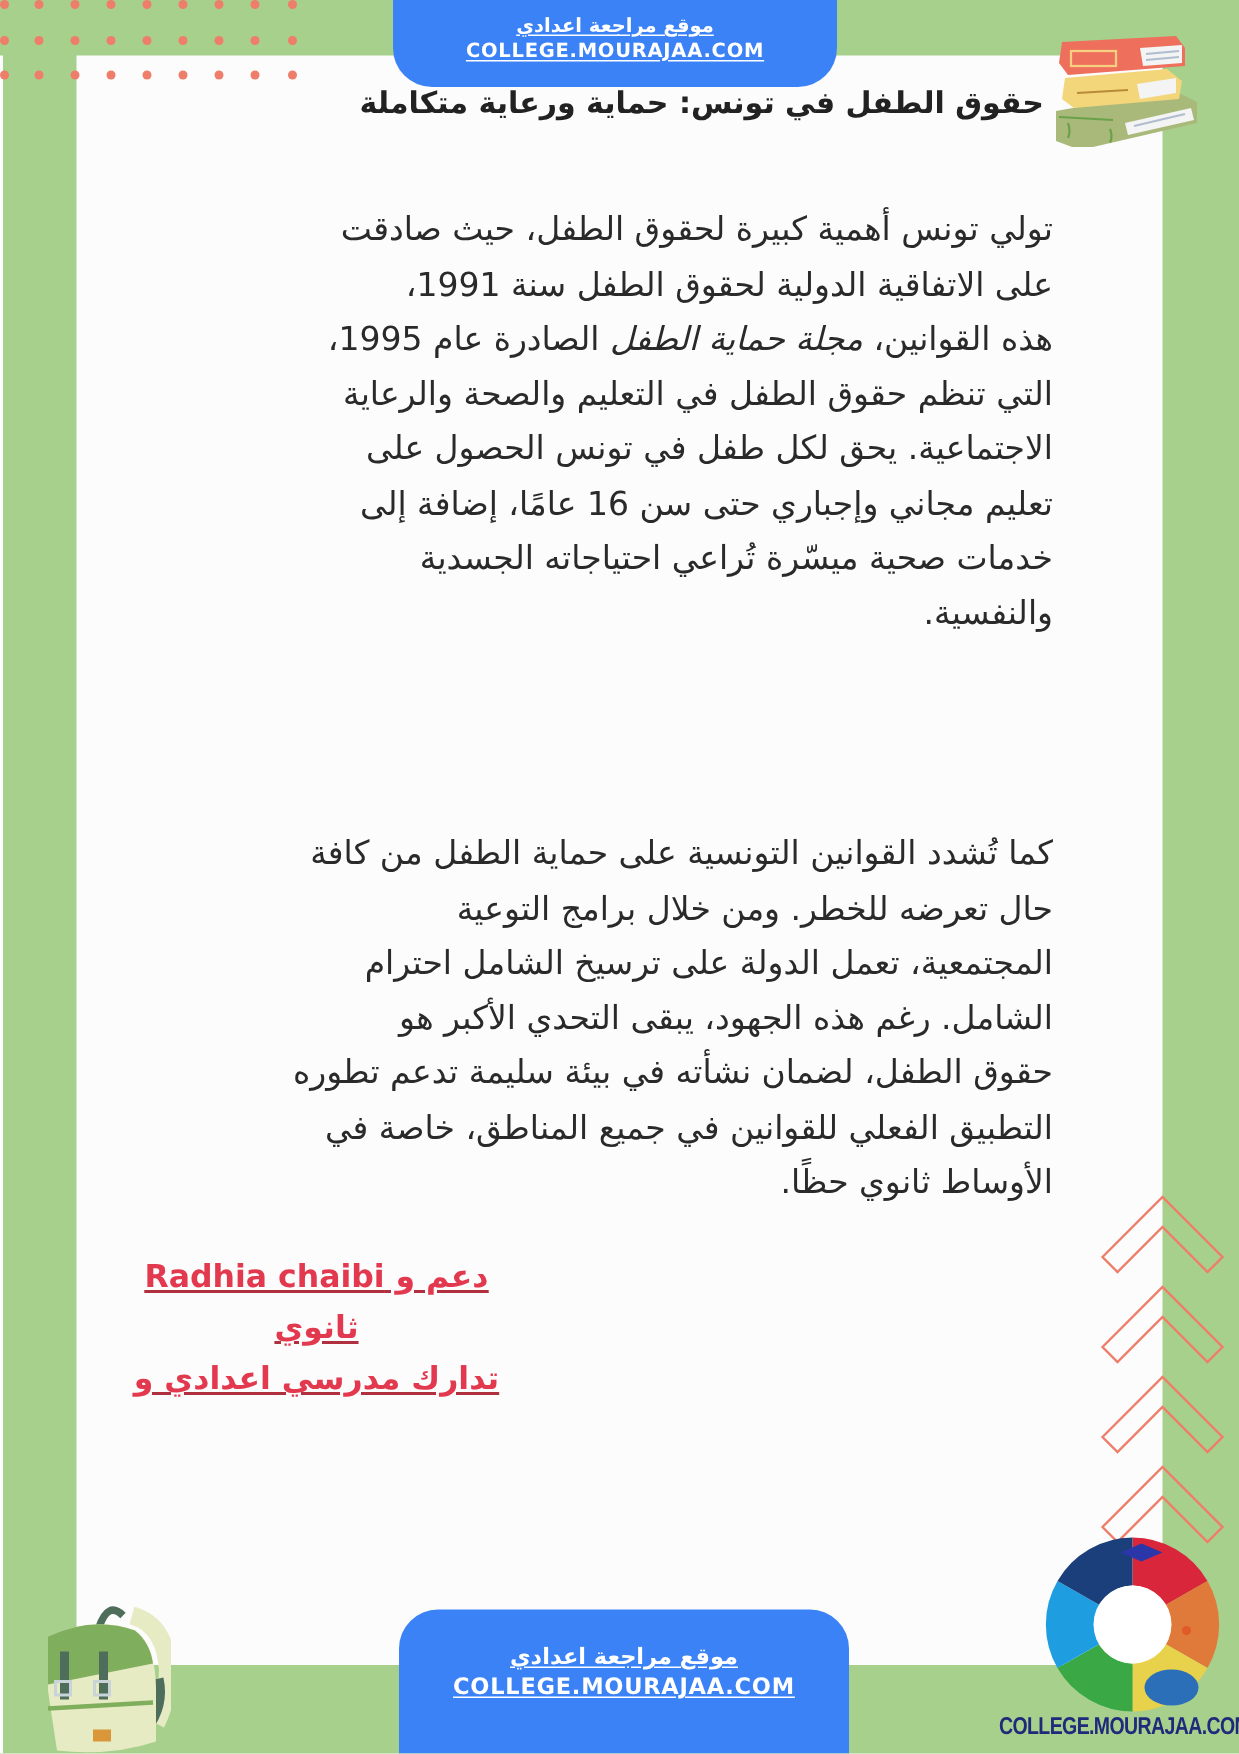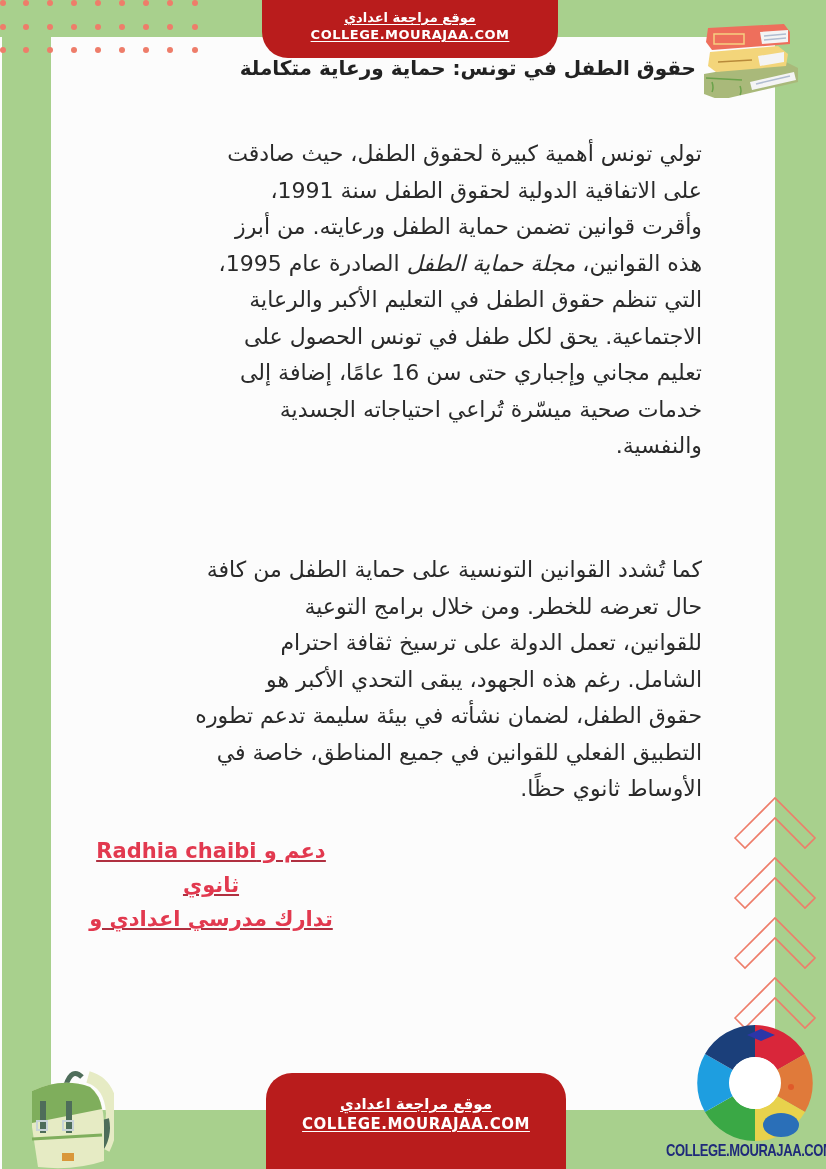--- a/index.html
+++ b/index.html
@@ -10,21 +10,21 @@
   }
   .page {
     position: absolute; left: 51px; top: 37px; width: 724px; height: 1073px;
     background: #fcfcfc;
   }
   .left-strip { position: absolute; left: 0; top: 37px; width: 2px; height: 1132px; background: #fcfcfc; }
   .dots { position: absolute; left: 0; top: 0; width: 210px; height: 60px; }
   .dot { position: absolute; width: 6px; height: 6px; border-radius: 50%; background: #ee7d6a; }
 
   .tab {
-    position: absolute; background: #b91c1c; color: #ffffff; text-align: center;
+    position: absolute; background: #3b82f6; color: #ffffff; text-align: center;
     font-family: "DejaVu Sans", sans-serif; font-weight: bold;
   }
   .tab-top {
     left: 262px; top: 0; width: 296px; height: 58px;
     border-radius: 0 0 26px 26px;
   }
   .tab-bottom {
     left: 266px; top: 1073px; width: 300px; height: 96px;
     border-radius: 26px 26px 0 0;
   }
@@ -127,33 +127,32 @@
   <path d="M58 22 L86 20 L86 32 L60 34 Z" fill="#f4f4f4"></path>
   <path d="M62 26 L84 24 M62 30 L84 28" stroke="#b0bcd0" stroke-width="1.3"></path>
   <rect x="12" y="24" width="30" height="10" fill="none" stroke="#f6d080" stroke-width="1.5"></rect>
 </svg>
 
 <div class="title">حقوق الطفل في تونس: حماية ورعاية متكاملة</div>
 
 <div class="body-text para1">
   <span class="line">تولي تونس أهمية كبيرة لحقوق الطفل، حيث صادقت</span>
   <span class="line">على الاتفاقية الدولية لحقوق الطفل سنة 1991،</span>
-  <span class="line">وأقرت قوانين تضمن حماية الطفل ورعايته. من أبرز</span>
   <span class="line"><span>هذه القوانين، </span><span class="em">مجلة حماية الطفل</span><span> الصادرة عام 1995،</span></span>
-  <span class="line">التي تنظم حقوق الطفل في التعليم الأكبر والرعاية</span>
+  <span class="line">التي تنظم حقوق الطفل في التعليم والصحة والرعاية</span>
   <span class="line">الاجتماعية. يحق لكل طفل في تونس الحصول على</span>
   <span class="line">تعليم مجاني وإجباري حتى سن 16 عامًا، إضافة إلى</span>
   <span class="line">خدمات صحية ميسّرة تُراعي احتياجاته الجسدية</span>
   <span class="line">والنفسية.</span>
 </div>
 
 <div class="body-text para2">
   <span class="line">كما تُشدد القوانين التونسية على حماية الطفل من كافة</span>
   <span class="line">حال تعرضه للخطر. ومن خلال برامج التوعية</span>
-  <span class="line">للقوانين، تعمل الدولة على ترسيخ ثقافة احترام</span>
+  <span class="line">المجتمعية، تعمل الدولة على ترسيخ الشامل احترام</span>
   <span class="line">الشامل. رغم هذه الجهود، يبقى التحدي الأكبر هو</span>
   <span class="line">حقوق الطفل، لضمان نشأته في بيئة سليمة تدعم تطوره</span>
   <span class="line">التطبيق الفعلي للقوانين في جميع المناطق، خاصة في</span>
   <span class="line">الأوساط ثانوي حظًا.</span>
 </div>
 
 <div class="credit">
   <div><span><span>دعم و </span><span class="latin">Radhia chaibi</span></span></div>
   <div><span>ثانوي</span></div>
   <div><span>تدارك مدرسي اعدادي و</span></div>

